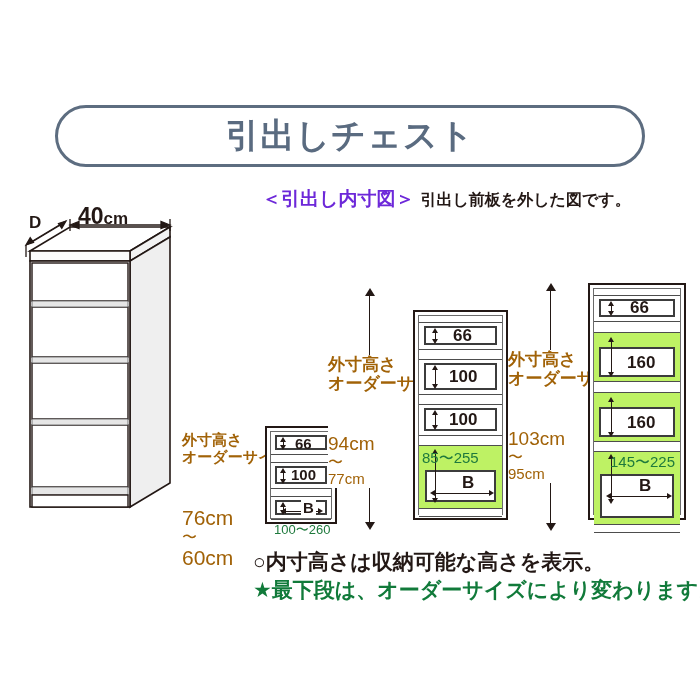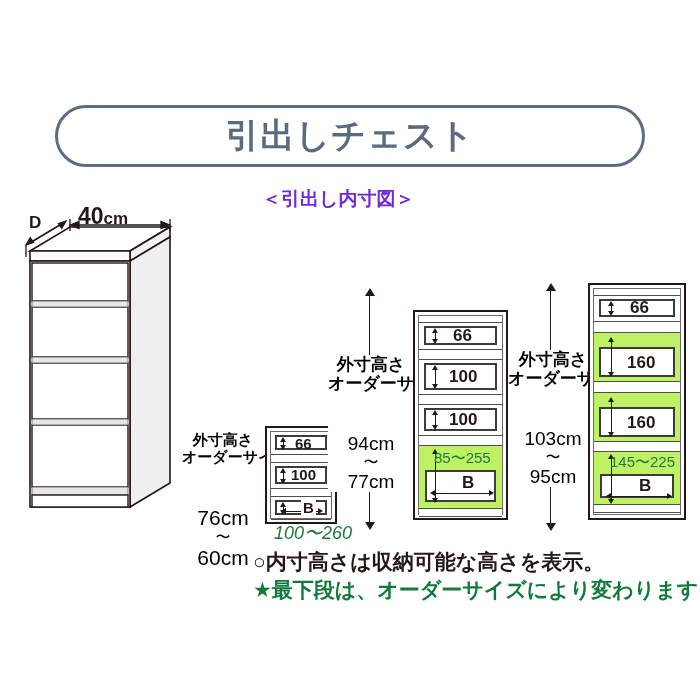--- a/index.html
+++ b/index.html
@@ -148,21 +148,21 @@
   }
   .dim-num.small { font-size: 15px; }
   .green-num {
     position: absolute;
     font-size: 15px;
     font-weight: normal;
     color: #1f7a3d;
     white-space: nowrap;
     z-index: 6;
   }
-  .green-num.tiny { font-size: 18px; font-style: italic; }
+  .green-num.tiny { font-size: 13px; }
 
   
   .varrow {
     position: absolute;
     width: 9px;
     z-index: 4;
   }
   .varrow .vline {
     position: absolute;
     left: 4px;
@@ -196,30 +196,30 @@
     width: 0; height: 0;
     border-top: 3.5px solid transparent;
     border-bottom: 3.5px solid transparent;
   }
   .harrow .hhead-l { left: 0; border-right: 5px solid #231815; }
   .harrow .hhead-r { right: 0; border-left: 5px solid #231815; }
 
   
   .callout {
     position: absolute;
-    text-align: center;
+    text-align: left;
     line-height: 1.12;
-    color: #000000;
+    color: #a16207;
     white-space: nowrap;
   }
   .callout .l1 { font-size: 17px; font-weight: bold; }
   .callout .l2 { font-size: 17px; font-weight: bold; }
   .callout .l3 { font-size: 19px; margin-top: 40px; }
   .callout .l4 { font-size: 15px; }
-  .callout .l5 { font-size: 19px; }
+  .callout .l5 { font-size: 15px; }
   .callout.sm .l1, .callout.sm .l2 { font-size: 15px; }
   .callout.sm .l3, .callout.sm .l5 { font-size: 21px; }
 
   
   .tall-arrow {
     position: absolute;
     width: 11px;
   }
   .tall-arrow .tline {
     position: absolute;
@@ -262,20 +262,21 @@
 <body>
 
 <div id="page">
 
   <div id="title-pill">
     <div id="title-text">引出しチェスト</div>
   </div>
 
   <div id="subhead">
     <span id="subhead-main">＜引出し内寸図＞</span>
+    <span id="subhead-note">引出し前板を外した図です。</span>
   </div>
 
   <div id="persp">
     <svg width="190" height="330" viewBox="0 0 190 330">
       <g fill="none" stroke="#231815" stroke-width="1.6" stroke-linejoin="miter">
 
         <polygon points="22,46 62,22 162,22 122,46" fill="#ffffff"></polygon>
 
         <polygon points="122,46 162,22 162,32 122,56" fill="#f2f2f2"></polygon>
         <polygon points="22,46 122,46 122,56 22,56" fill="#fbfbfb"></polygon>
@@ -422,21 +423,21 @@
         <div class="varrow" style="left:12px; top:5px; height:20px;">
           <div class="vhead-up"></div>
             <div class="vline"></div>
             <div class="vhead-dn"></div>
         </div>
         <div class="dim-num" style="left:30px; top:5px;">100</div>
       </div>
       <div class="strip" style="height:9px;"></div>
 
       <div class="slot shaded" style="height:62px;">
-        <div class="green-num" style="left:15px; top:3px;text-align:center;">85〜255</div>
+        <div class="green-num" style="left:3px; top:3px;text-align:center;">85〜255</div>
         <div class="opening" style="left:6px; right:6px; top:24px; bottom:6px;"></div>
         <div class="varrow" style="left:12px; top:3px; height:54px;">
           <div class="vhead-up"></div>
             <div class="vline"></div>
             <div class="vhead-dn"></div>
         </div>
         <div class="harrow" style="left:11px; right:8px; top:43px;">
           <div class="hhead-l"></div>
             <div class="hline"></div>
             <div class="hhead-r"></div>
@@ -492,21 +493,21 @@
         <div class="opening" style="left:5px; right:5px; top:14px; bottom:4px;"></div>
         <div class="varrow" style="left:13px; top:4px; height:40px;">
           <div class="vhead-up"></div>
             <div class="vline"></div>
             <div class="vhead-dn"></div>
         </div>
         <div class="dim-num" style="left:33px; top:20px;">160</div>
       </div>
       <div class="strip" style="height:9px;"></div>
 
-      <div class="slot shaded" style="height:52px;">
+      <div class="slot shaded" style="height:72px;">
         <div class="green-num" style="left:16px; top:1px;">145〜225</div>
         <div class="opening" style="left:6px; right:6px; top:22px; bottom:6px;"></div>
         <div class="varrow" style="left:13px; top:2px; height:50px;">
           <div class="vhead-up"></div>
             <div class="vline"></div>
             <div class="vhead-dn"></div>
         </div>
         <div class="harrow" style="left:12px; right:8px; top:40px;">
           <div class="hhead-l"></div>
             <div class="hline"></div>

